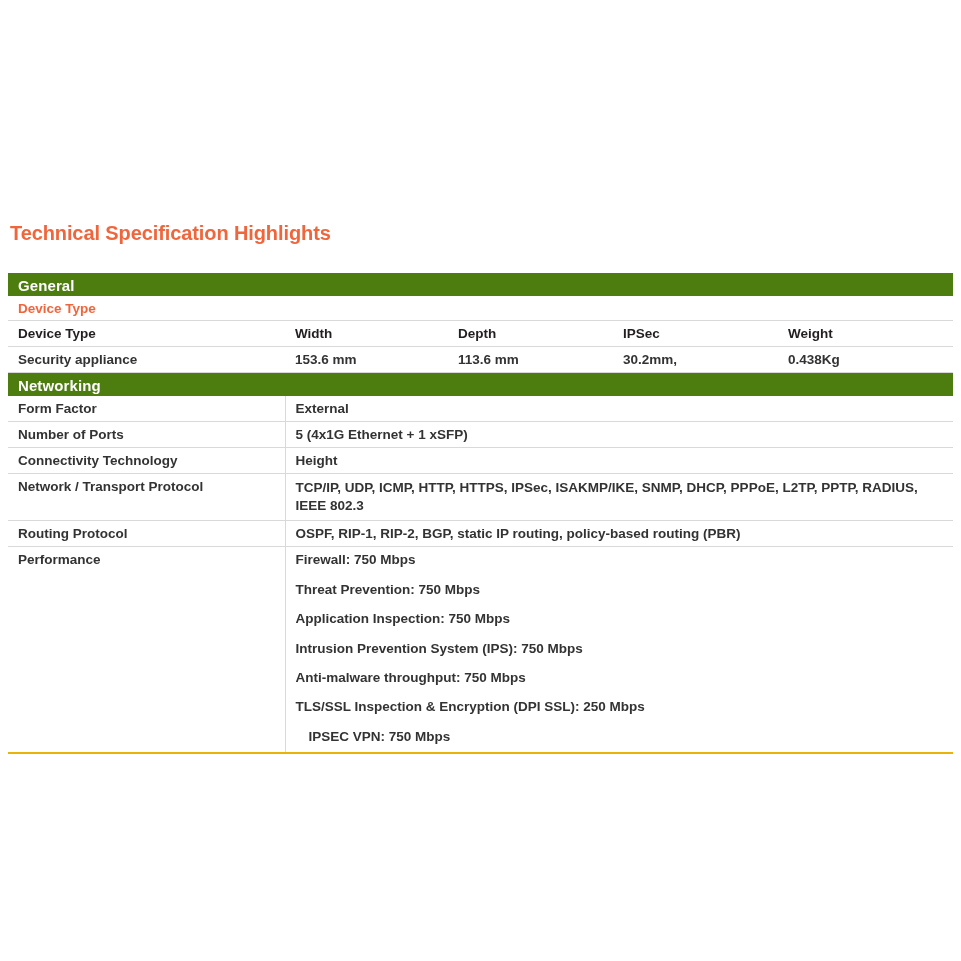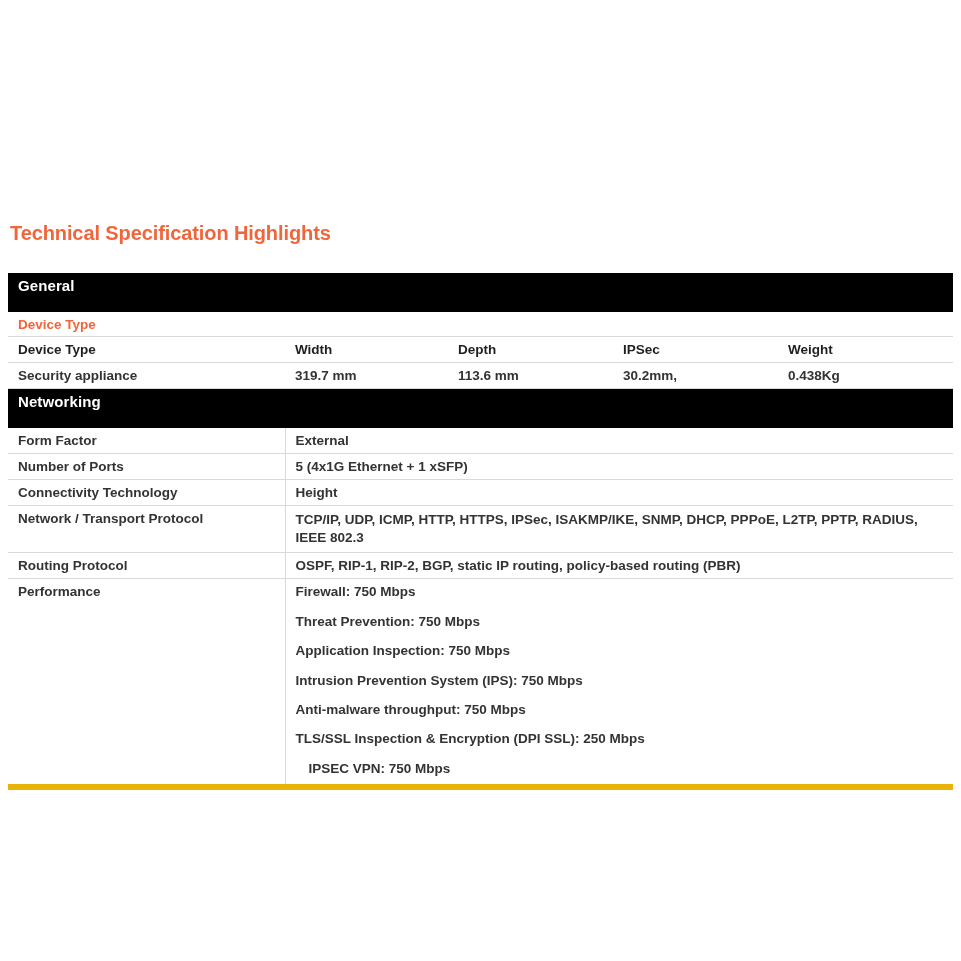--- a/index.html
+++ b/index.html
@@ -38,25 +38,25 @@
     border-collapse: collapse;
     table-layout: fixed;
   }
   table.spec td, table.spec th {
     vertical-align: top;
     text-align: left;
     font-weight: bold;
   }
   
   tr.section-row td {
-    background: #000000;
+    background: #4d7c0f;
     color: #ffffff;
     font-weight: bold;
     font-size: 15px;
-    padding: 4px 10px 18px 10px;
+    padding: 4px 10px 2px 10px;
     letter-spacing: 0.1px;
   }
   
   tr.sublabel-row td {
     color: #f0663c;
     font-weight: bold;
     font-size: 13.5px;
     padding: 5px 10px 4px 10px;
     border-bottom: 1px solid #d9d9d9;
   }
@@ -79,21 +79,21 @@
     color: #333333;
   }
   td.divided {
     border-left: 1px solid #d9d9d9;
   }
   
   tr.perf-row td {
     font-size: 13.5px;
     color: #333333;
     padding: 5px 10px 6px 10px;
-    border-bottom: 6px solid #eab308;
+    border-bottom: 2px solid #eab308;
   }
   .perf-list {
     margin: 0;
     padding: 0;
     list-style: none;
   }
   .perf-list li {
     padding: 0 0 12.5px 0;
     line-height: 1.25;
   }
@@ -139,21 +139,21 @@
         <tr class="colhead-row">
           <td>Device Type</td>
           <td>Width</td>
           <td>Depth</td>
           <td>IPSec</td>
           <td>Weight</td>
         </tr>
 
         <tr class="data-row">
           <td class="label">Security appliance</td>
-          <td>319.7 mm</td>
+          <td>153.6 mm</td>
           <td>113.6 mm</td>
           <td>30.2mm,</td>
           <td>0.438Kg</td>
         </tr>
 
         <tr class="section-row">
           <td colspan="5">Networking</td>
         </tr>
 
         <tr class="data-row">

